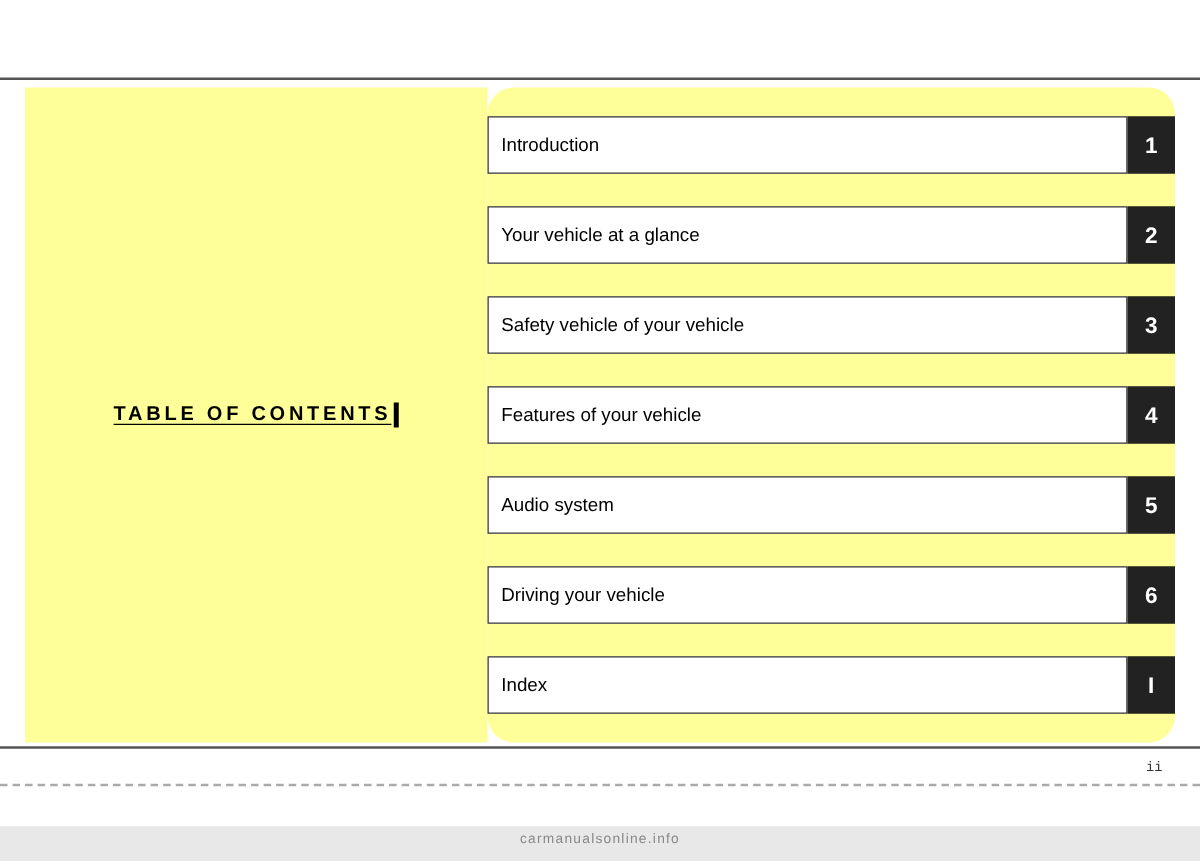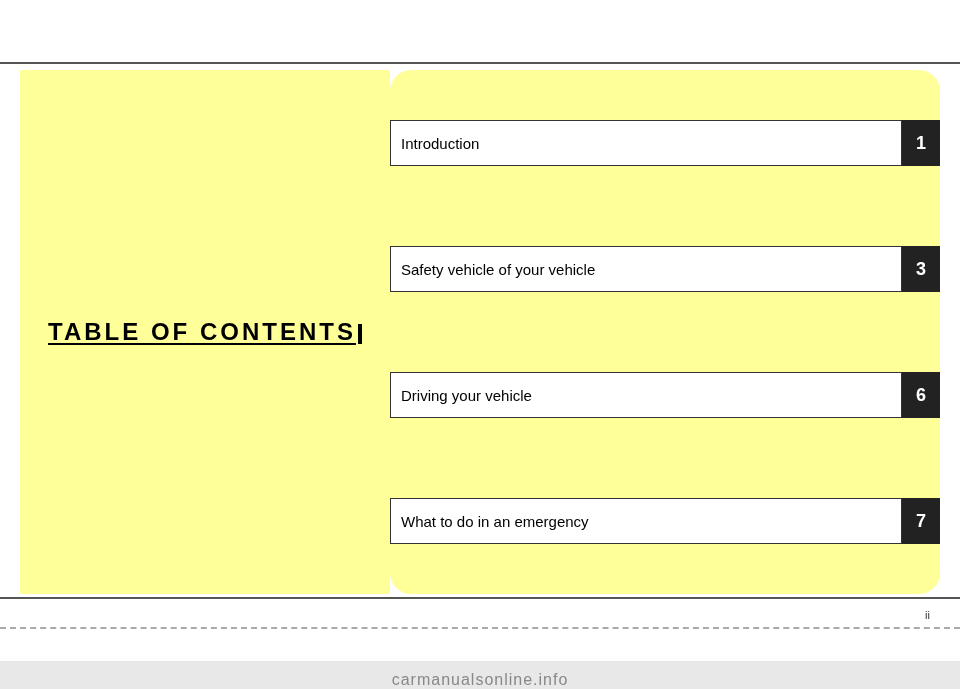--- a/index.html
+++ b/index.html
@@ -52,21 +52,21 @@
     .left-panel {
       width: 370px;
       background: #ffff99;
       display: flex;
       align-items: center;
       justify-content: center;
       flex-shrink: 0;
     }
 
     .toc-title {
-      font-size: 24px;
+      font-size: 16px;
       font-weight: bold;
       letter-spacing: 3px;
       color: #000;
       font-family: Arial, sans-serif;
       text-decoration: underline;
       text-underline-offset: 3px;
     }
 
     .toc-title .cursor {
       display: inline-block;
@@ -118,28 +118,29 @@
       font-family: Arial, sans-serif;
       flex-shrink: 0;
     }
 
     .page-num {
       position: absolute;
       bottom: 68px;
       right: 30px;
       font-size: 11px;
       color: #333;
+      font-family: Liberation Mono, monospace;
     }
 
     .watermark {
       position: absolute;
-      bottom: 0;
+      bottom: 12px;
       left: 50%;
       transform: translateX(-50%);
-      font-size: 16px;
+      font-size: 11px;
       color: #888;
       letter-spacing: 1px;
     }
 
     .watermark-bar {
       position: absolute;
       bottom: 0;
       left: 0;
       right: 0;
       height: 28px;
@@ -159,30 +160,42 @@
     <div class="toc-title">
       <span>TABLE OF CONTENTS</span><span class="cursor"></span>
     </div>
   </div>
   <div class="right-panel" id="toc-list">
   <div class="toc-row">
         <div class="toc-label">Introduction</div>
         <div class="toc-number">1</div>
       </div>
       <div class="toc-row">
+        <div class="toc-label">Your vehicle at a glance</div>
+        <div class="toc-number">2</div>
+      </div>
+      <div class="toc-row">
         <div class="toc-label">Safety vehicle of your vehicle</div>
         <div class="toc-number">3</div>
       </div>
       <div class="toc-row">
+        <div class="toc-label">Features of your vehicle</div>
+        <div class="toc-number">4</div>
+      </div>
+      <div class="toc-row">
+        <div class="toc-label">Audio system</div>
+        <div class="toc-number">5</div>
+      </div>
+      <div class="toc-row">
         <div class="toc-label">Driving your vehicle</div>
         <div class="toc-number">6</div>
       </div>
       <div class="toc-row">
-        <div class="toc-label">What to do in an emergency</div>
-        <div class="toc-number">7</div>
+        <div class="toc-label">Index</div>
+        <div class="toc-number">I</div>
       </div>
     </div>
 </div>
 
 <div class="bottom-line"></div>
 <div class="dashed-line"></div>
 
 <div class="page-num">ii</div>
 
 <div class="watermark-bar">

